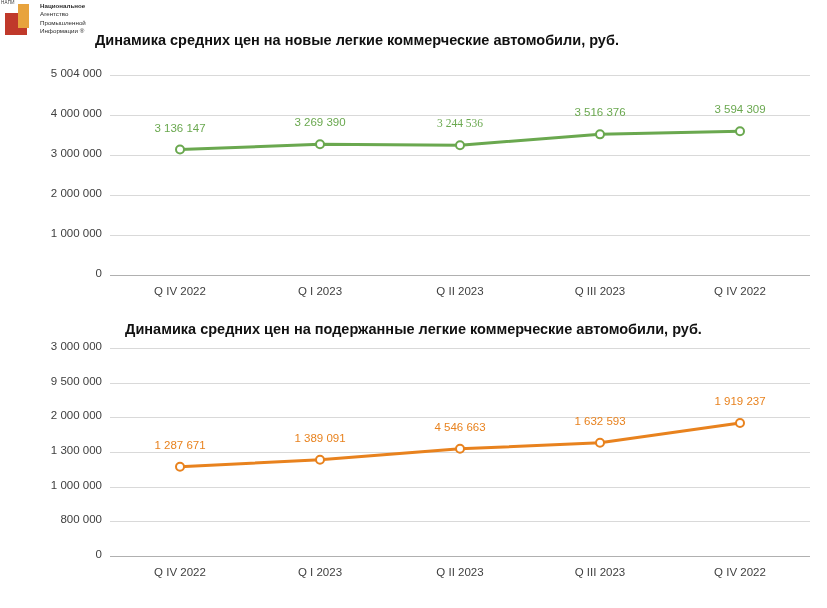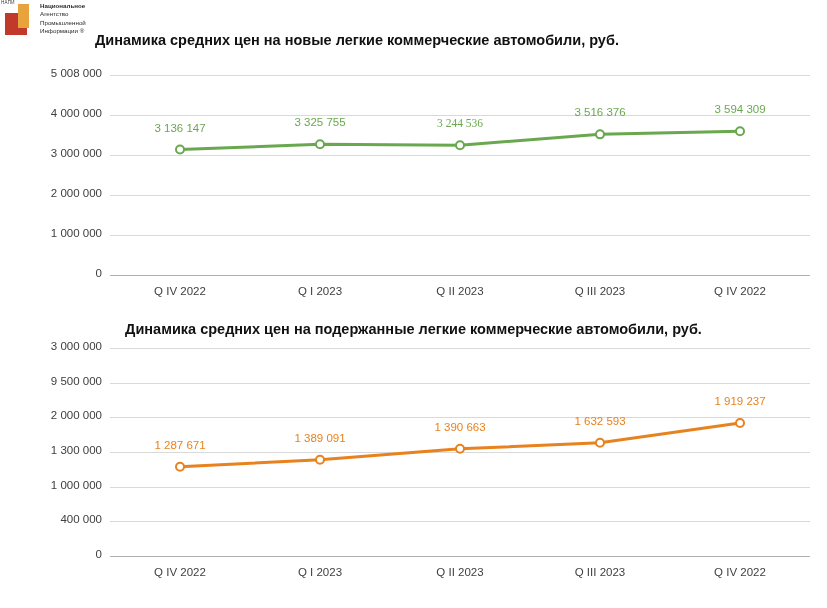--- a/index.html
+++ b/index.html
@@ -150,49 +150,49 @@
       <div class="ytick" style="left: -92px; width: 84px; top: 192px;">0</div>
       <div class="gridline" style="top: 160px; width: 700px;"></div>
       <div class="ytick" style="left: -92px; width: 84px; top: 152px;">1 000 000</div>
       <div class="gridline" style="top: 120px; width: 700px;"></div>
       <div class="ytick" style="left: -92px; width: 84px; top: 112px;">2 000 000</div>
       <div class="gridline" style="top: 80px; width: 700px;"></div>
       <div class="ytick" style="left: -92px; width: 84px; top: 72px;">3 000 000</div>
       <div class="gridline" style="top: 40px; width: 700px;"></div>
       <div class="ytick" style="left: -92px; width: 84px; top: 32px;">4 000 000</div>
       <div class="gridline" style="top: 0px; width: 700px;"></div>
-      <div class="ytick" style="left: -92px; width: 84px; top: -8px;">5 008 000</div>
+      <div class="ytick" style="left: -92px; width: 84px; top: -8px;">5 004 000</div>
       <div class="xtick" style="left: 0px; width: 140px; top: 210px;">Q IV 2022</div>
       <div class="xtick" style="left: 140px; width: 140px; top: 210px;">Q I 2023</div>
       <div class="xtick" style="left: 280px; width: 140px; top: 210px;">Q II 2023</div>
       <div class="xtick" style="left: 420px; width: 140px; top: 210px;">Q III 2023</div>
       <div class="xtick" style="left: 560px; width: 140px; top: 210px;">Q IV 2022</div>
       <svg class="series" width="700" height="200">
         <polyline points="70,74.55411999999998 210,69.2098 350,70.21856 490,59.344960000000015 630,56.22764000000001" fill="none" stroke="#6aa84f" stroke-width="3" stroke-linejoin="round" stroke-linecap="round"></polyline>
         <circle cx="70" cy="74.55411999999998" r="4" fill="#ffffff" stroke="#6aa84f" stroke-width="2"></circle>
         <circle cx="210" cy="69.2098" r="4" fill="#ffffff" stroke="#6aa84f" stroke-width="2"></circle>
         <circle cx="350" cy="70.21856" r="4" fill="#ffffff" stroke="#6aa84f" stroke-width="2"></circle>
         <circle cx="490" cy="59.344960000000015" r="4" fill="#ffffff" stroke="#6aa84f" stroke-width="2"></circle>
         <circle cx="630" cy="56.22764000000001" r="4" fill="#ffffff" stroke="#6aa84f" stroke-width="2"></circle>
       </svg>
       <div class="dlabel" style="left: 0px; width: 140px; top: 46.5541px;">3 136 147</div>
-      <div class="dlabel" style="left: 140px; width: 140px; top: 41.2098px;">3 325 755</div>
+      <div class="dlabel" style="left: 140px; width: 140px; top: 41.2098px;">3 269 390</div>
       <div class="dlabel" style="left: 280px; width: 140px; top: 42.2186px; font-family: Liberation Serif, serif;">3 244 536</div>
       <div class="dlabel" style="left: 420px; width: 140px; top: 31.345px;">3 516 376</div>
       <div class="dlabel" style="left: 560px; width: 140px; top: 28.2276px;">3 594 309</div>
     </div>
 </div>
 
 <div class="chart-block" id="chart2">
   <div class="chart-title">Динамика средних цен на подержанные легкие коммерческие автомобили, руб.</div>
   <div class="plot" id="plot2" style="left: 110px; top: 40px; width: 700px; height: 208px;">
       <div class="gridline axis" style="top: 208px; width: 700px;"></div>
       <div class="ytick" style="left: -92px; width: 84px; top: 200px;">0</div>
       <div class="gridline" style="top: 173px; width: 700px;"></div>
-      <div class="ytick" style="left: -92px; width: 84px; top: 165.333px;">400 000</div>
+      <div class="ytick" style="left: -92px; width: 84px; top: 165.333px;">800 000</div>
       <div class="gridline" style="top: 139px; width: 700px;"></div>
       <div class="ytick" style="left: -92px; width: 84px; top: 130.667px;">1 000 000</div>
       <div class="gridline" style="top: 104px; width: 700px;"></div>
       <div class="ytick" style="left: -92px; width: 84px; top: 96px;">1 300 000</div>
       <div class="gridline" style="top: 69px; width: 700px;"></div>
       <div class="ytick" style="left: -92px; width: 84px; top: 61.3333px;">2 000 000</div>
       <div class="gridline" style="top: 35px; width: 700px;"></div>
       <div class="ytick" style="left: -92px; width: 84px; top: 26.6667px;">9 500 000</div>
       <div class="gridline" style="top: 0px; width: 700px;"></div>
       <div class="ytick" style="left: -92px; width: 84px; top: -8px;">3 000 000</div>
@@ -204,17 +204,17 @@
       <svg class="series" width="700" height="208">
         <polyline points="70,118.72147733333333 210,111.68969066666666 350,100.76469866666666 490,94.815344 630,74.93290133333335" fill="none" stroke="#e8821e" stroke-width="3" stroke-linejoin="round" stroke-linecap="round"></polyline>
         <circle cx="70" cy="118.72147733333333" r="4" fill="#ffffff" stroke="#e8821e" stroke-width="2"></circle>
         <circle cx="210" cy="111.68969066666666" r="4" fill="#ffffff" stroke="#e8821e" stroke-width="2"></circle>
         <circle cx="350" cy="100.76469866666666" r="4" fill="#ffffff" stroke="#e8821e" stroke-width="2"></circle>
         <circle cx="490" cy="94.815344" r="4" fill="#ffffff" stroke="#e8821e" stroke-width="2"></circle>
         <circle cx="630" cy="74.93290133333335" r="4" fill="#ffffff" stroke="#e8821e" stroke-width="2"></circle>
       </svg>
       <div class="dlabel" style="left: 0px; width: 140px; top: 90.7215px;">1 287 671</div>
       <div class="dlabel" style="left: 140px; width: 140px; top: 83.6897px;">1 389 091</div>
-      <div class="dlabel" style="left: 280px; width: 140px; top: 72.7647px;">1 390 663</div>
+      <div class="dlabel" style="left: 280px; width: 140px; top: 72.7647px;">4 546 663</div>
       <div class="dlabel" style="left: 420px; width: 140px; top: 66.8153px;">1 632 593</div>
       <div class="dlabel" style="left: 560px; width: 140px; top: 46.9329px;">1 919 237</div>
     </div>
 </div>
 
 </body></html>

